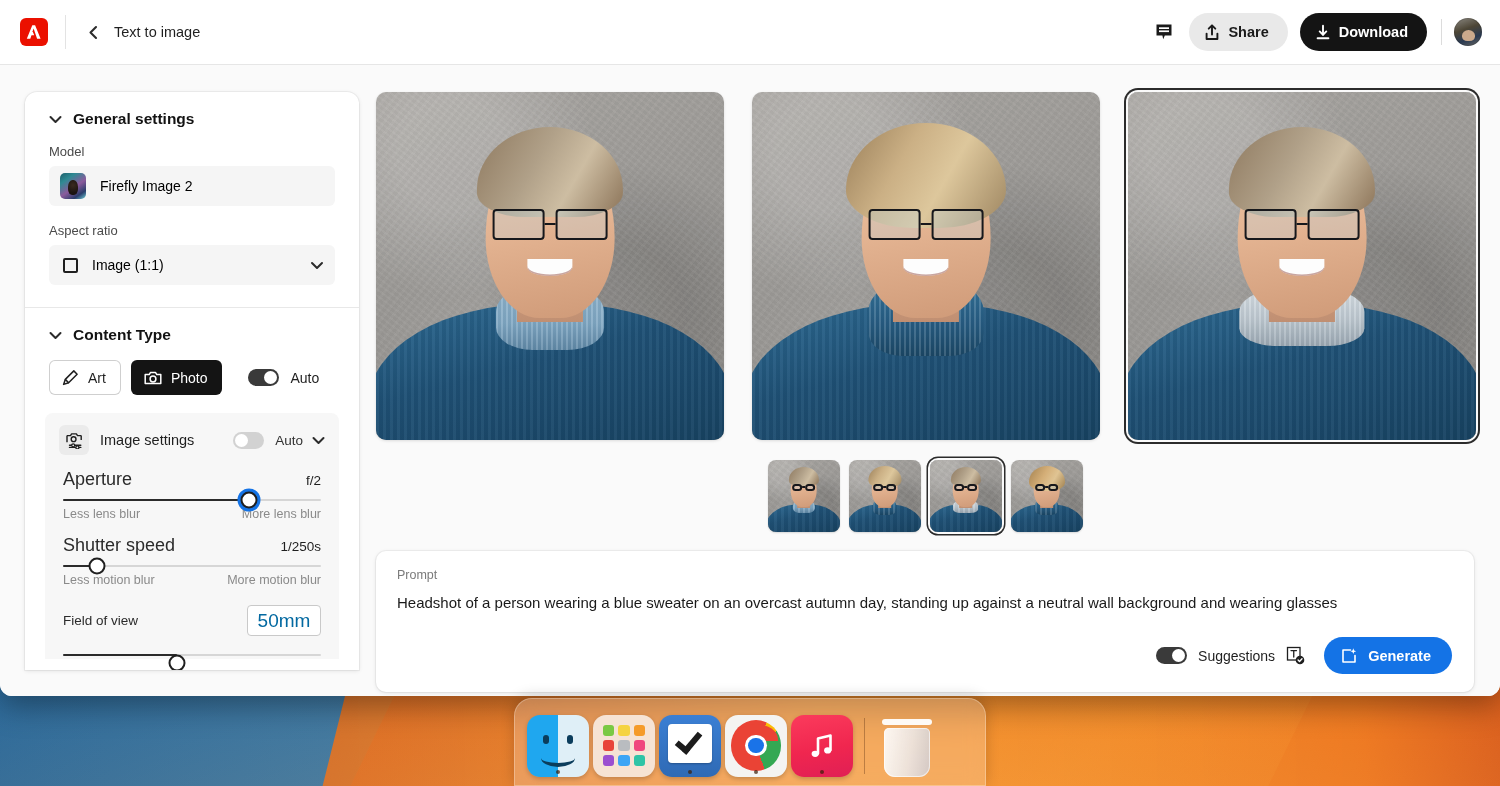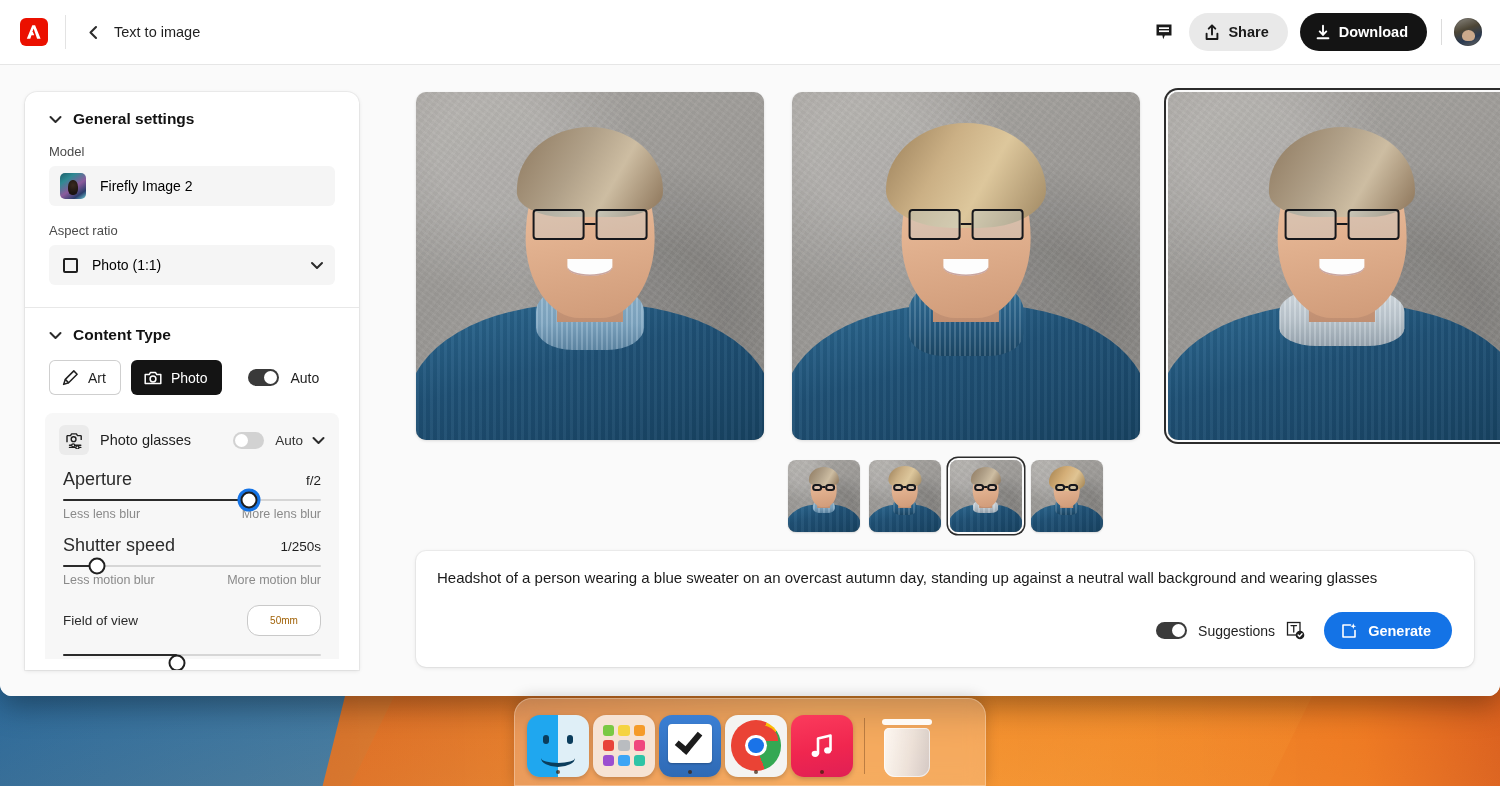--- a/index.html
+++ b/index.html
@@ -105,21 +105,20 @@
     border-radius: 50% 50% 40% 40%;
     background: #caa98c;
   }
 
   
   #workspace {
     position: relative; width: 100%; height: 631px;
     background: #fafafa;
     display: flex;
     padding: 27px 26px 0 25px;
-    gap: 40px;
   }
 
   
   #settings-panel {
     width: 334px; flex: 0 0 334px;
     background: #fff;
     border-radius: 12px 12px 0 0;
     box-shadow: 0 1px 4px rgba(0,0,0,0.10), 0 0 0 1px rgba(0,0,0,0.045);
     overflow: hidden;
     position: relative;
@@ -209,22 +208,22 @@
     position: absolute; top: 50%; width: 17px; height: 17px; border-radius: 50%;
     background: #fff; border: 2.5px solid #1f1f1f; transform: translate(-50%,-50%);
     cursor: grab;
   }
   .slider-thumb.focused { box-shadow: 0 0 0 3px #1473e6; }
   .slider-ends { display:flex; justify-content:space-between; font-size:12.5px; color:#8a8a8a; margin-bottom: 14px; }
 
   #fov-row { display:flex; align-items:center; justify-content:space-between; padding: 4px 4px 0 4px; }
   #fov-label { font-size: 13.5px; color:#2b2b2b; }
   #fov-input {
-    width: 74px; height: 31px; background:#fff; border:1px solid #c9c9c9; border-radius: 12px;
-    font-family:"Liberation Sans", sans-serif; font-size: 10px; color:#a16207;
+    width: 74px; height: 31px; background:#fff; border:1px solid #c9c9c9; border-radius: 4px;
+    font-family:"Liberation Sans", sans-serif; font-size: 19px; color:#0369a1;
     text-align:center;
   }
   #fov-slider-peek {
     position: relative; height: 14px; margin: 9px 4px 0 4px;
   }
   #fov-slider-peek .slider-track { position:absolute; left:0; right:0; top:9px; }
   #fov-slider-peek .slider-thumb { top: 9px; }
 
   
   #content-area {
@@ -514,21 +513,21 @@
 
         <div class="field-label">Model</div>
         <div class="field-row">
           <span id="model-thumb"></span>
           <span class="field-text">Firefly Image 2</span>
         </div>
 
         <div class="field-label">Aspect ratio</div>
         <div class="field-row" style="margin-bottom:0">
           <span id="aspect-square-icon"></span>
-          <span class="field-text">Photo (1:1)</span>
+          <span class="field-text">Image (1:1)</span>
           <span class="field-spacer"></span>
           <span style="display:flex">
             <svg width="14" height="9" viewBox="0 0 14 9" aria-hidden="true">
               <path d="M2 2 L7 7 L12 2" fill="none" stroke="#2b2b2b" stroke-width="2" stroke-linecap="round" stroke-linejoin="round"></path>
             </svg>
           </span>
         </div>
       </div>
 
       <div class="panel-divider"></div>
@@ -575,21 +574,21 @@
             <span id="ps-icon-box">
               <svg width="19" height="18" viewBox="0 0 19 18" aria-hidden="true">
                 <path d="M2 4.6 H5.5 L6.6 2.9 H11.4 L12.5 4.6 H16.2" fill="none" stroke="#1f1f1f" stroke-width="1.4" stroke-linejoin="round"></path>
                 <path d="M2 4.6 V11.3 M16.2 4.6 V9" fill="none" stroke="#1f1f1f" stroke-width="1.4"></path>
                 <circle cx="8.6" cy="8.2" r="2.4" fill="none" stroke="#1f1f1f" stroke-width="1.4"></circle>
                 <path d="M4.5 14.3 H15.8 M4.5 16.4 H15.8" stroke="#1f1f1f" stroke-width="1.4" stroke-linecap="round"></path>
                 <circle cx="8.2" cy="14.3" r="1.5" fill="#f7f7f7" stroke="#1f1f1f" stroke-width="1.3"></circle>
                 <circle cx="12.4" cy="16.4" r="1.5" fill="#f7f7f7" stroke="#1f1f1f" stroke-width="1.3"></circle>
               </svg>
             </span>
-            <span id="ps-title">Photo glasses</span>
+            <span id="ps-title">Image settings</span>
             <span class="field-spacer"></span>
             <span class="toggle off">
                 <span class="knob"></span>
               </span>
             <span id="ps-auto-label">Auto</span>
             <span id="ps-caret">
               <svg width="13" height="9" viewBox="0 0 13 9" aria-hidden="true">
                 <path d="M1.5 2 L6.5 7 L11.5 2" fill="none" stroke="#2b2b2b" stroke-width="2" stroke-linecap="round" stroke-linejoin="round"></path>
               </svg>
             </span>
@@ -752,20 +751,21 @@
             <div class="pt-glasses">
                 <span class="pt-lens"></span>
                 <span class="pt-bridge"></span>
                 <span class="pt-lens"></span>
               </div>
           </div>
         </div>
       </div>
 
       <div id="prompt-panel">
+        <div id="prompt-label">Prompt</div>
         <div id="prompt-text" contenteditable="true" style="">Headshot of a person wearing a blue sweater on an overcast autumn day, standing up against a neutral wall background and wearing glasses</div>
         <div id="prompt-actions">
           <span class="toggle on">
               <span class="knob"></span>
             </span>
           <span id="suggestions-label">Suggestions</span>
           <span id="text-badge-icon">
             <svg width="19" height="19" viewBox="0 0 19 19" aria-hidden="true">
               <rect x="1.5" y="1.5" width="12.5" height="12.5" fill="none" stroke="#1f1f1f" stroke-width="1.3"></rect>
               <path d="M5 4.6 H10.5 M7.75 4.6 V11" stroke="#1f1f1f" stroke-width="1.3" stroke-linecap="round"></path>

